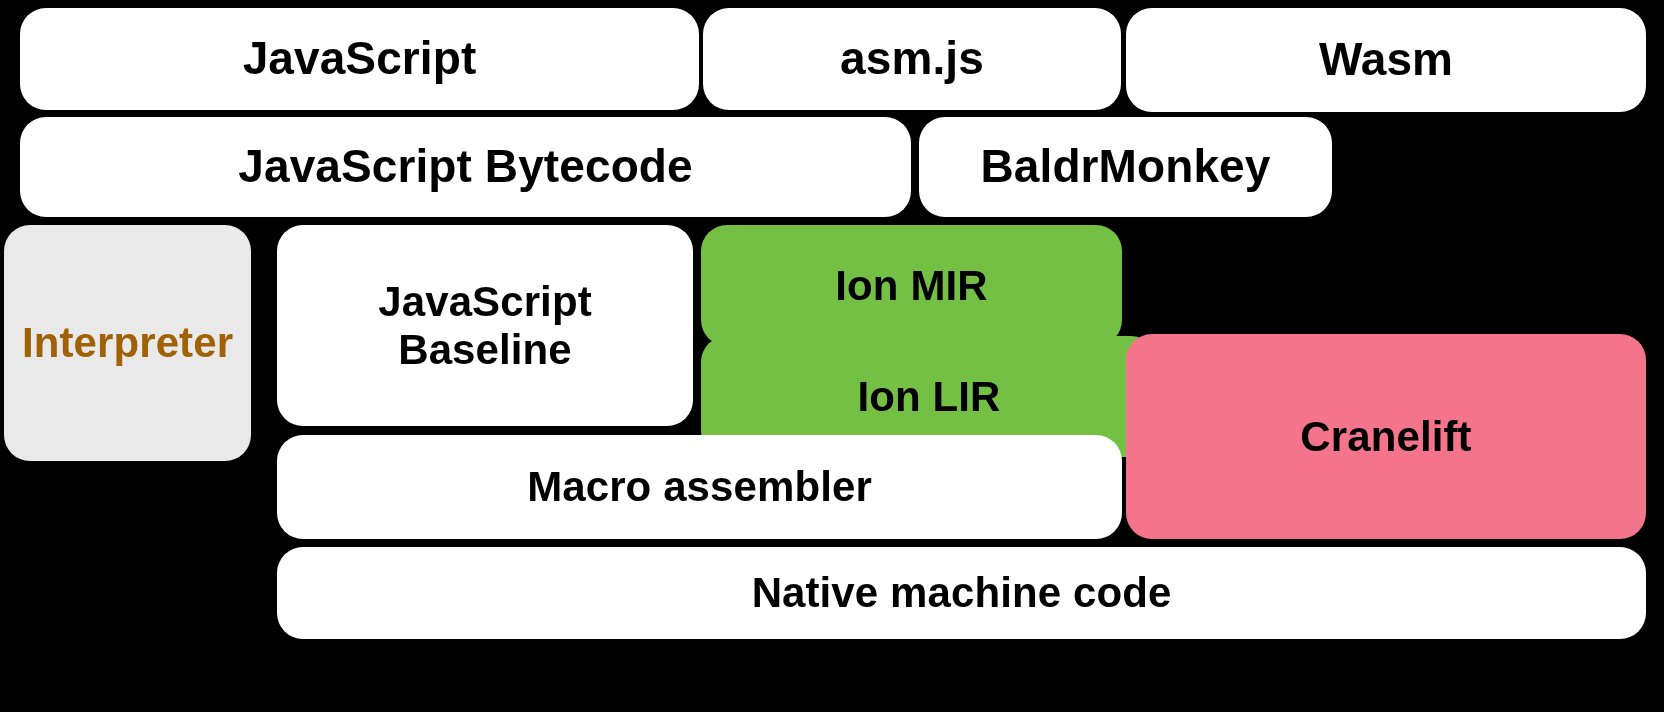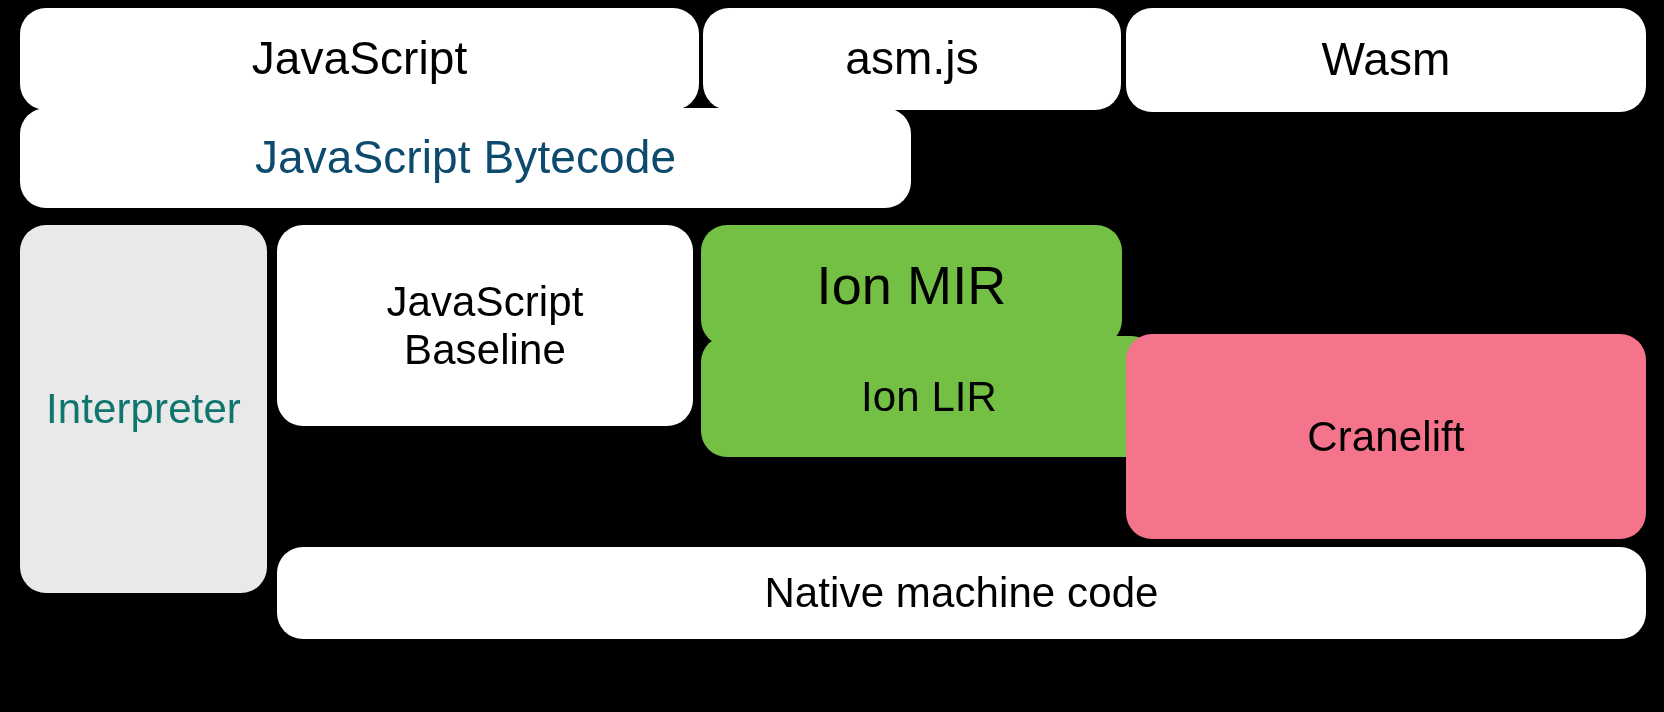--- a/index.html
+++ b/index.html
@@ -20,38 +20,40 @@
   .node {
     position: absolute;
     box-sizing: border-box;
     display: flex;
     align-items: center;
     justify-content: center;
     text-align: center;
     color: #000000;
     border-radius: 26px;
     line-height: 1.12;
-    font-weight: 400;
+    font-weight: 700;
     letter-spacing: 0.1px;
     white-space: pre-line;
     padding: 2px 22px;
   }
   .fill-white  { background: #ffffff; }
   .fill-gray   { background: #e9e9e9; }
   .fill-green  { background: #74c044; }
   .fill-red    { background: #f4748b; }
 </style>
 </head>
 <body>
 
 <div id="diagram" style="background: rgb(0, 0, 0);">
     <div class="node fill-white" style="left: 20px; top: 8px; width: 679px; height: 102px; font-size: 46px; color: rgb(0, 0, 0);">JavaScript</div>
     <div class="node fill-white" style="left: 703px; top: 8px; width: 418px; height: 102px; font-size: 46px; color: rgb(0, 0, 0);">asm.js</div>
     <div class="node fill-white" style="left: 1126px; top: 8px; width: 520px; height: 104px; font-size: 46px; color: rgb(0, 0, 0);">Wasm</div>
-    <div class="node fill-white" style="left: 20px; top: 108px; width: 891px; height: 100px; font-size: 46px; color: #0c4a6e;">JavaScript Bytecode</div>
-    <div class="node fill-gray" style="left: 20px; top: 225px; width: 247px; height: 368px; font-size: 42px; color: #0f766e;">Interpreter</div>
+    <div class="node fill-white" style="left: 20px; top: 117px; width: 891px; height: 100px; font-size: 46px; color: #000000;">JavaScript Bytecode</div>
+    <div class="node fill-white" style="left: 919px; top: 117px; width: 413px; height: 100px; font-size: 46px; color: rgb(0, 0, 0);">BaldrMonkey</div>
+    <div class="node fill-gray" style="left: 4px; top: 225px; width: 247px; height: 236px; font-size: 42px; color: #a16207;">Interpreter</div>
     <div class="node fill-white" style="left: 277px; top: 225px; width: 416px; height: 201px; font-size: 42px; color: rgb(0, 0, 0);">JavaScript
 Baseline</div>
-    <div class="node fill-green" style="left: 701px; top: 225px; width: 421px; height: 121px; font-size: 54px; color: rgb(0, 0, 0);">Ion MIR</div>
+    <div class="node fill-green" style="left: 701px; top: 225px; width: 421px; height: 121px; font-size: 42px; color: rgb(0, 0, 0);">Ion MIR</div>
     <div class="node fill-green" style="left: 701px; top: 336px; width: 456px; height: 121px; font-size: 42px; color: rgb(0, 0, 0);">Ion LIR</div>
     <div class="node fill-red" style="left: 1126px; top: 334px; width: 520px; height: 205px; font-size: 42px; color: rgb(0, 0, 0);">Cranelift</div>
+    <div class="node fill-white" style="left: 277px; top: 435px; width: 845px; height: 104px; font-size: 42px; color: rgb(0, 0, 0);">Macro assembler</div>
     <div class="node fill-white" style="left: 277px; top: 547px; width: 1369px; height: 92px; font-size: 42px; color: rgb(0, 0, 0);">Native machine code</div>
   </div>
 
 </body></html>

